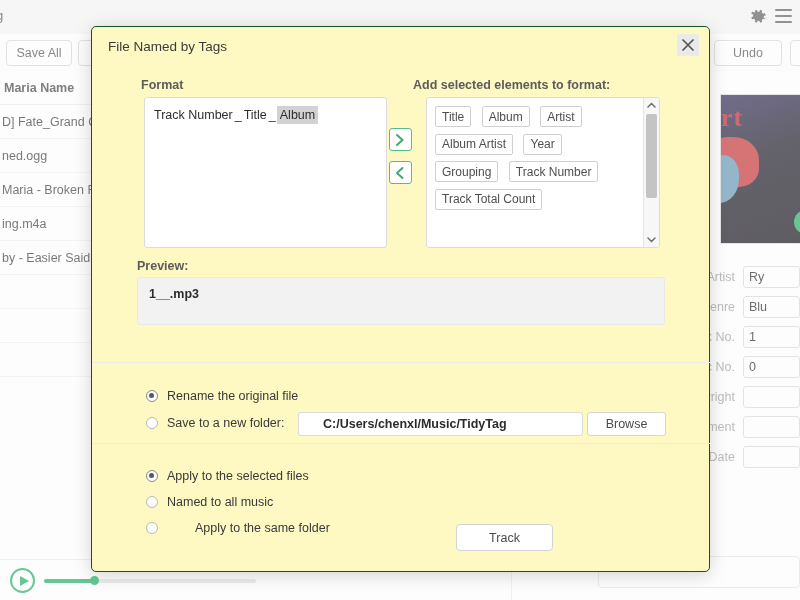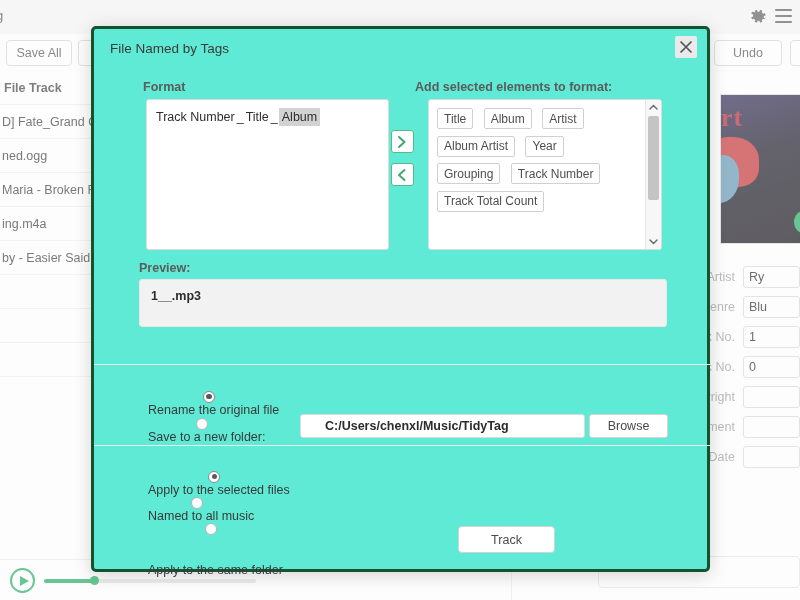--- a/index.html
+++ b/index.html
@@ -162,21 +162,21 @@
     position:absolute; left:598px; top:-4px; width:200px; height:30px;
     border:1px solid #e4e4e4; border-radius:4px; background:#fff;
   }
 
   
   .overlay {
     position:absolute; inset:0; background:rgba(250,250,250,0.35);
   }
   .dialog {
     position:absolute; left:91px; top:26px; width:619px; height:546px;
-    background:#5eead4; border:3px solid #14532d; border-radius:5px;
+    background:#fef9c3; border:1px solid #14532d; border-radius:5px;
     box-shadow:0 3px 18px rgba(0,0,0,0.17);
     box-sizing:border-box;
   }
   .dlg-title {
     position:absolute; left:16px; top:12px;
     font-size:13.5px; color:#3b3b3b;
   }
   .dlg-close {
     position:absolute; right:10px; top:7px; width:22px; height:22px;
     background:#eaeaea; border-radius:2px; cursor:pointer;
@@ -242,21 +242,21 @@
   }
   .preview-text { font-size:12.5px; color:#2c2c2c; font-weight:bold; }
 
   .sep {
     position:absolute; left:0; width:619px; height:1px; background:#ececec;
   }
   .sep1 { top:335px; }
   .sep2 { top:416px; }
 
   .radio-row {
-    position:absolute; display:flex; align-items:center; cursor:pointer;flex-direction:column;
+    position:absolute; display:flex; align-items:center; cursor:pointer;
   }
   .radio {
     width:12px; height:12px; border:1.4px solid #b6b6b6; border-radius:50%;
     box-sizing:border-box; background:#fff; position:relative; flex:none;
     margin-right:9px;
   }
   .radio.on { border-color:#8a8a8a; }
   .radio.on::after {
     content:""; position:absolute; left:2.2px; top:2.2px;
     width:5.2px; height:5.2px; border-radius:50%; background:#5a5a5a;
@@ -320,21 +320,21 @@
 
     <div class="bg-toolbar">
       <div class="tb-btn tb-saveall">Save All</div>
       <div class="tb-btn tb-undo-partial">U</div>
       <div class="tb-btn tb-undo">Undo</div>
       <div class="tb-btn tb-right-partial"></div>
     </div>
 
     <div class="filelist">
       <div class="fl-header">
-        <div class="fl-header-cell">File Track</div>
+        <div class="fl-header-cell">Maria Name</div>
       </div>
       <div class="fl-row">D] Fate_Grand O</div>
       <div class="fl-row">ned.ogg</div>
       <div class="fl-row">Maria - Broken R</div>
       <div class="fl-row">ing.m4a</div>
       <div class="fl-row">by - Easier Said</div>
       <div class="fl-row"></div>
       <div class="fl-row"></div>
       <div class="fl-row"></div>
     </div>

